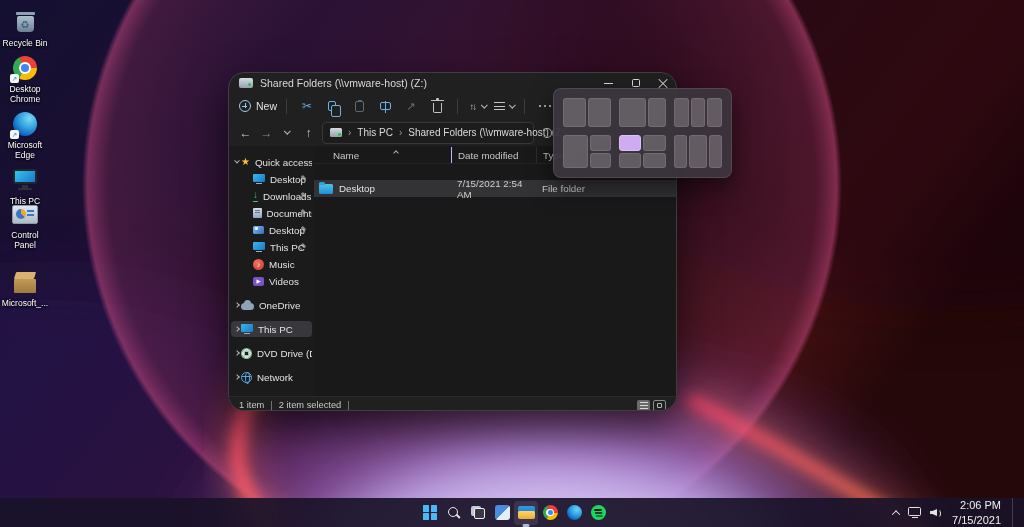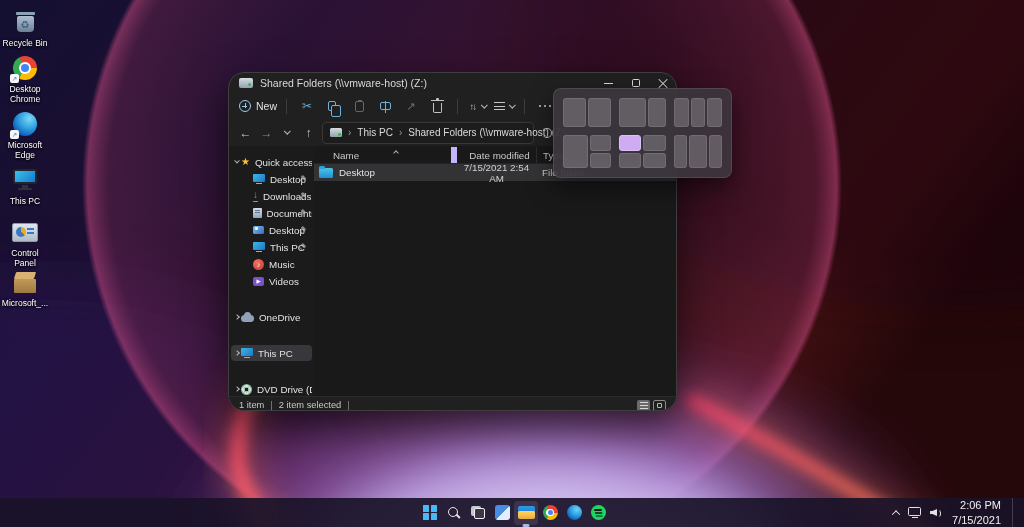--- a/index.html
+++ b/index.html
@@ -106,21 +106,21 @@
   .addr-chv { margin-left:auto; }
   .ico-refresh { width:10px; height:10px; border:1.3px solid #c8c8c8; border-left-color:transparent; border-radius:50%; margin-left:8px; flex:0 0 auto; }
 
   .winbody { display:flex; height:249px; background:#1b1b1b; }
   .navpane { width:85px; flex:0 0 auto; padding-top:6px; overflow:hidden; }
   .nav-item { height:16px; margin:1px 2px; display:flex; align-items:center; border-radius:4px; padding-left:4px; position:relative; }
   .nav-item.child { padding-left:22px; }
   .nav-item.sel { background:#37373c; }
   .nav-item .nlbl { margin-left:5px; font-size:9.8px; color:#e2e2e2; white-space:nowrap; overflow:hidden; }
   .nav-item .chv { flex:0 0 auto; margin-right:2px; width:4px; height:4px; }
-  .gap { margin-top:20px; }
+  .gap { margin-top:8px; }
   .pin { position:absolute; right:5px; top:4.5px; width:8px; height:8px; opacity:.7; }
   .pin::before { content:""; position:absolute; left:2.2px; top:0.6px; width:4.6px; height:3px; background:#b9b9b9; border-radius:1px; transform:rotate(45deg); }
   .pin::after { content:""; position:absolute; left:0.4px; top:4.6px; width:3.6px; height:1px; background:#b9b9b9; transform:rotate(45deg); }
   
   .ni { flex:0 0 auto; display:inline-flex; align-items:center; justify-content:center; }
   .ni-star { color:#f8c33a; font-size:10px; line-height:1; }
   .ni-mon { position:relative; width:12px; height:10px; }
   .ni-mon::before { content:""; position:absolute; top:0; left:0; width:12px; height:7.5px; background:linear-gradient(135deg,#3bb7e8,#1a78c8); border-radius:1px; }
   .ni-mon::after { content:""; position:absolute; bottom:0; left:3px; width:6px; height:1.4px; background:#9ab0c0; }
   .ni-dl { color:#4db87a; font-size:10px; line-height:1; border-bottom:1.2px solid #4db87a; padding-bottom:0.5px; }
@@ -132,32 +132,32 @@
   .ni-music { width:11px; height:11px; border-radius:50%; background:radial-gradient(circle at 35% 30%,#f2705f,#c93a30); color:#fff; font-size:7px; display:flex; align-items:center; justify-content:center; }
   .ni-video { width:11px; height:9px; border-radius:2px; background:#7a52c8; color:#fff; font-size:5.5px; display:flex; align-items:center; justify-content:center; }
   .ni-cloud { position:relative; width:13px; height:7px; background:#90a2b8; border-radius:6px; margin-top:3px; }
   .ni-cloud::before { content:""; position:absolute; left:3px; top:-3.4px; width:7px; height:7px; border-radius:50%; background:#90a2b8; }
   .ni-dvd { width:11px; height:11px; border-radius:50%;
             background:radial-gradient(circle,#202020 0 1.6px,#9fc2ae 1.6px 3px,#d8e2dc 3px 4.2px,#8fbc9f 4.2px 5.5px); }
   .ni-net { position:relative; width:11px; height:11px; border:1.2px solid #58a8e0; border-radius:50%; }
   .ni-net::before { content:""; position:absolute; left:-0.5px; top:3.6px; width:9.5px; height:1px; background:#58a8e0; }
   .ni-net::after { content:""; position:absolute; left:3px; top:-0.5px; width:3px; height:9.5px; border:1px solid #58a8e0; border-radius:50%; }
 
-  .filelist { flex:1; display:flex; flex-direction:column; background:#191919; position:relative; }
+  .filelist { flex:1; display:flex; flex-direction:column; background:#191919; position:relative;gap:16px; }
   .lheader { display:flex; height:17px; align-items:center; font-size:9.8px; color:#c9c9c9; border-bottom:1px solid #242424; position:relative; }
   .lh-name { width:137px; padding-left:19px; position:relative; }
   .sortchv { position:absolute; left:80px; top:1px; width:4px; height:4px; border-right:1px solid #aaa; border-bottom:1px solid #aaa; transform:rotate(-135deg); }
-  .lh-date { width:85px; padding-left:6px; border-left:6px solid #c4b5fd; height:100%; display:flex; align-items:center;justify-content:center; }
+  .lh-date { width:85px; padding-left:6px; border-left:1px solid #c4b5fd; height:100%; display:flex; align-items:center; }
   .lh-type { flex:1; padding-left:6px; border-left:1px solid #2e2e2e; height:100%; display:flex; align-items:center; }
   .frow { display:flex; height:17px; align-items:center; font-size:9.8px; color:#e4e4e4; }
   .frow.sel { background:#333336; }
   .fr-name { width:137px; display:flex; align-items:center; gap:6px; padding-left:5px; }
   .ico-folder { position:relative; width:14px; height:10px; background:linear-gradient(180deg,#4fc3e8,#1e8fd5); border-radius:1.5px; flex:0 0 auto; }
   .ico-folder::before { content:""; position:absolute; top:-2px; left:0; width:6px; height:3px; background:#2fa3dc; border-radius:1.5px 1.5px 0 0; }
-  .fr-date { width:85px; padding-left:6px; color:#cfcfcf;text-align:center; }
+  .fr-date { width:85px; padding-left:6px; color:#cfcfcf; }
   .fr-type { flex:1; padding-left:6px; color:#cfcfcf; white-space:nowrap; overflow:hidden; }
 
   .statusbar { height:17px; display:flex; align-items:center; font-size:9.3px; color:#c8c8c8;
                padding:0 10px 0 10px; background:#202020; border-top:1px solid #2a2a2a; }
   .sb-sep { margin:0 6px; color:#8a8a8a; }
   .sb-right { margin-left:auto; display:flex; gap:3px; }
   .sb-i1 { width:13px; height:11px; background:#6a6a6a; border-radius:2px; padding:2px 2.5px; }
   .sb-i1 i { display:block; width:100%; height:100%; background:repeating-linear-gradient(#d8d8d8 0 1px,transparent 1px 3px); }
   .sb-i2 { width:13px; height:11px; border:1px solid #8a8a8a; border-radius:2px; display:flex; align-items:center; justify-content:center; }
   .sb-i2 i { width:5px; height:5px; border:1px solid #b8b8b8; border-radius:1px; }
@@ -301,21 +301,21 @@
     <div class="dicon" style="top:166px">
       <div class="ibox">
           <div class="ico-pc">
             <div class="scr"></div>
             <div class="leg"></div>
             <div class="base"></div>
           </div>
         </div>
       <div class="lbl">This PC</div>
     </div>
-    <div class="dicon" style="top:218px">
+    <div class="dicon" style="top:200px">
       <div class="ibox">
           <div class="ico-cpl"></div>
         </div>
       <div class="lbl">Control Panel</div>
     </div>
     <div class="dicon" style="top:268px">
       <div class="ibox">
           <div class="ico-box">
             <div class="top"></div>
             <div class="front"></div>

